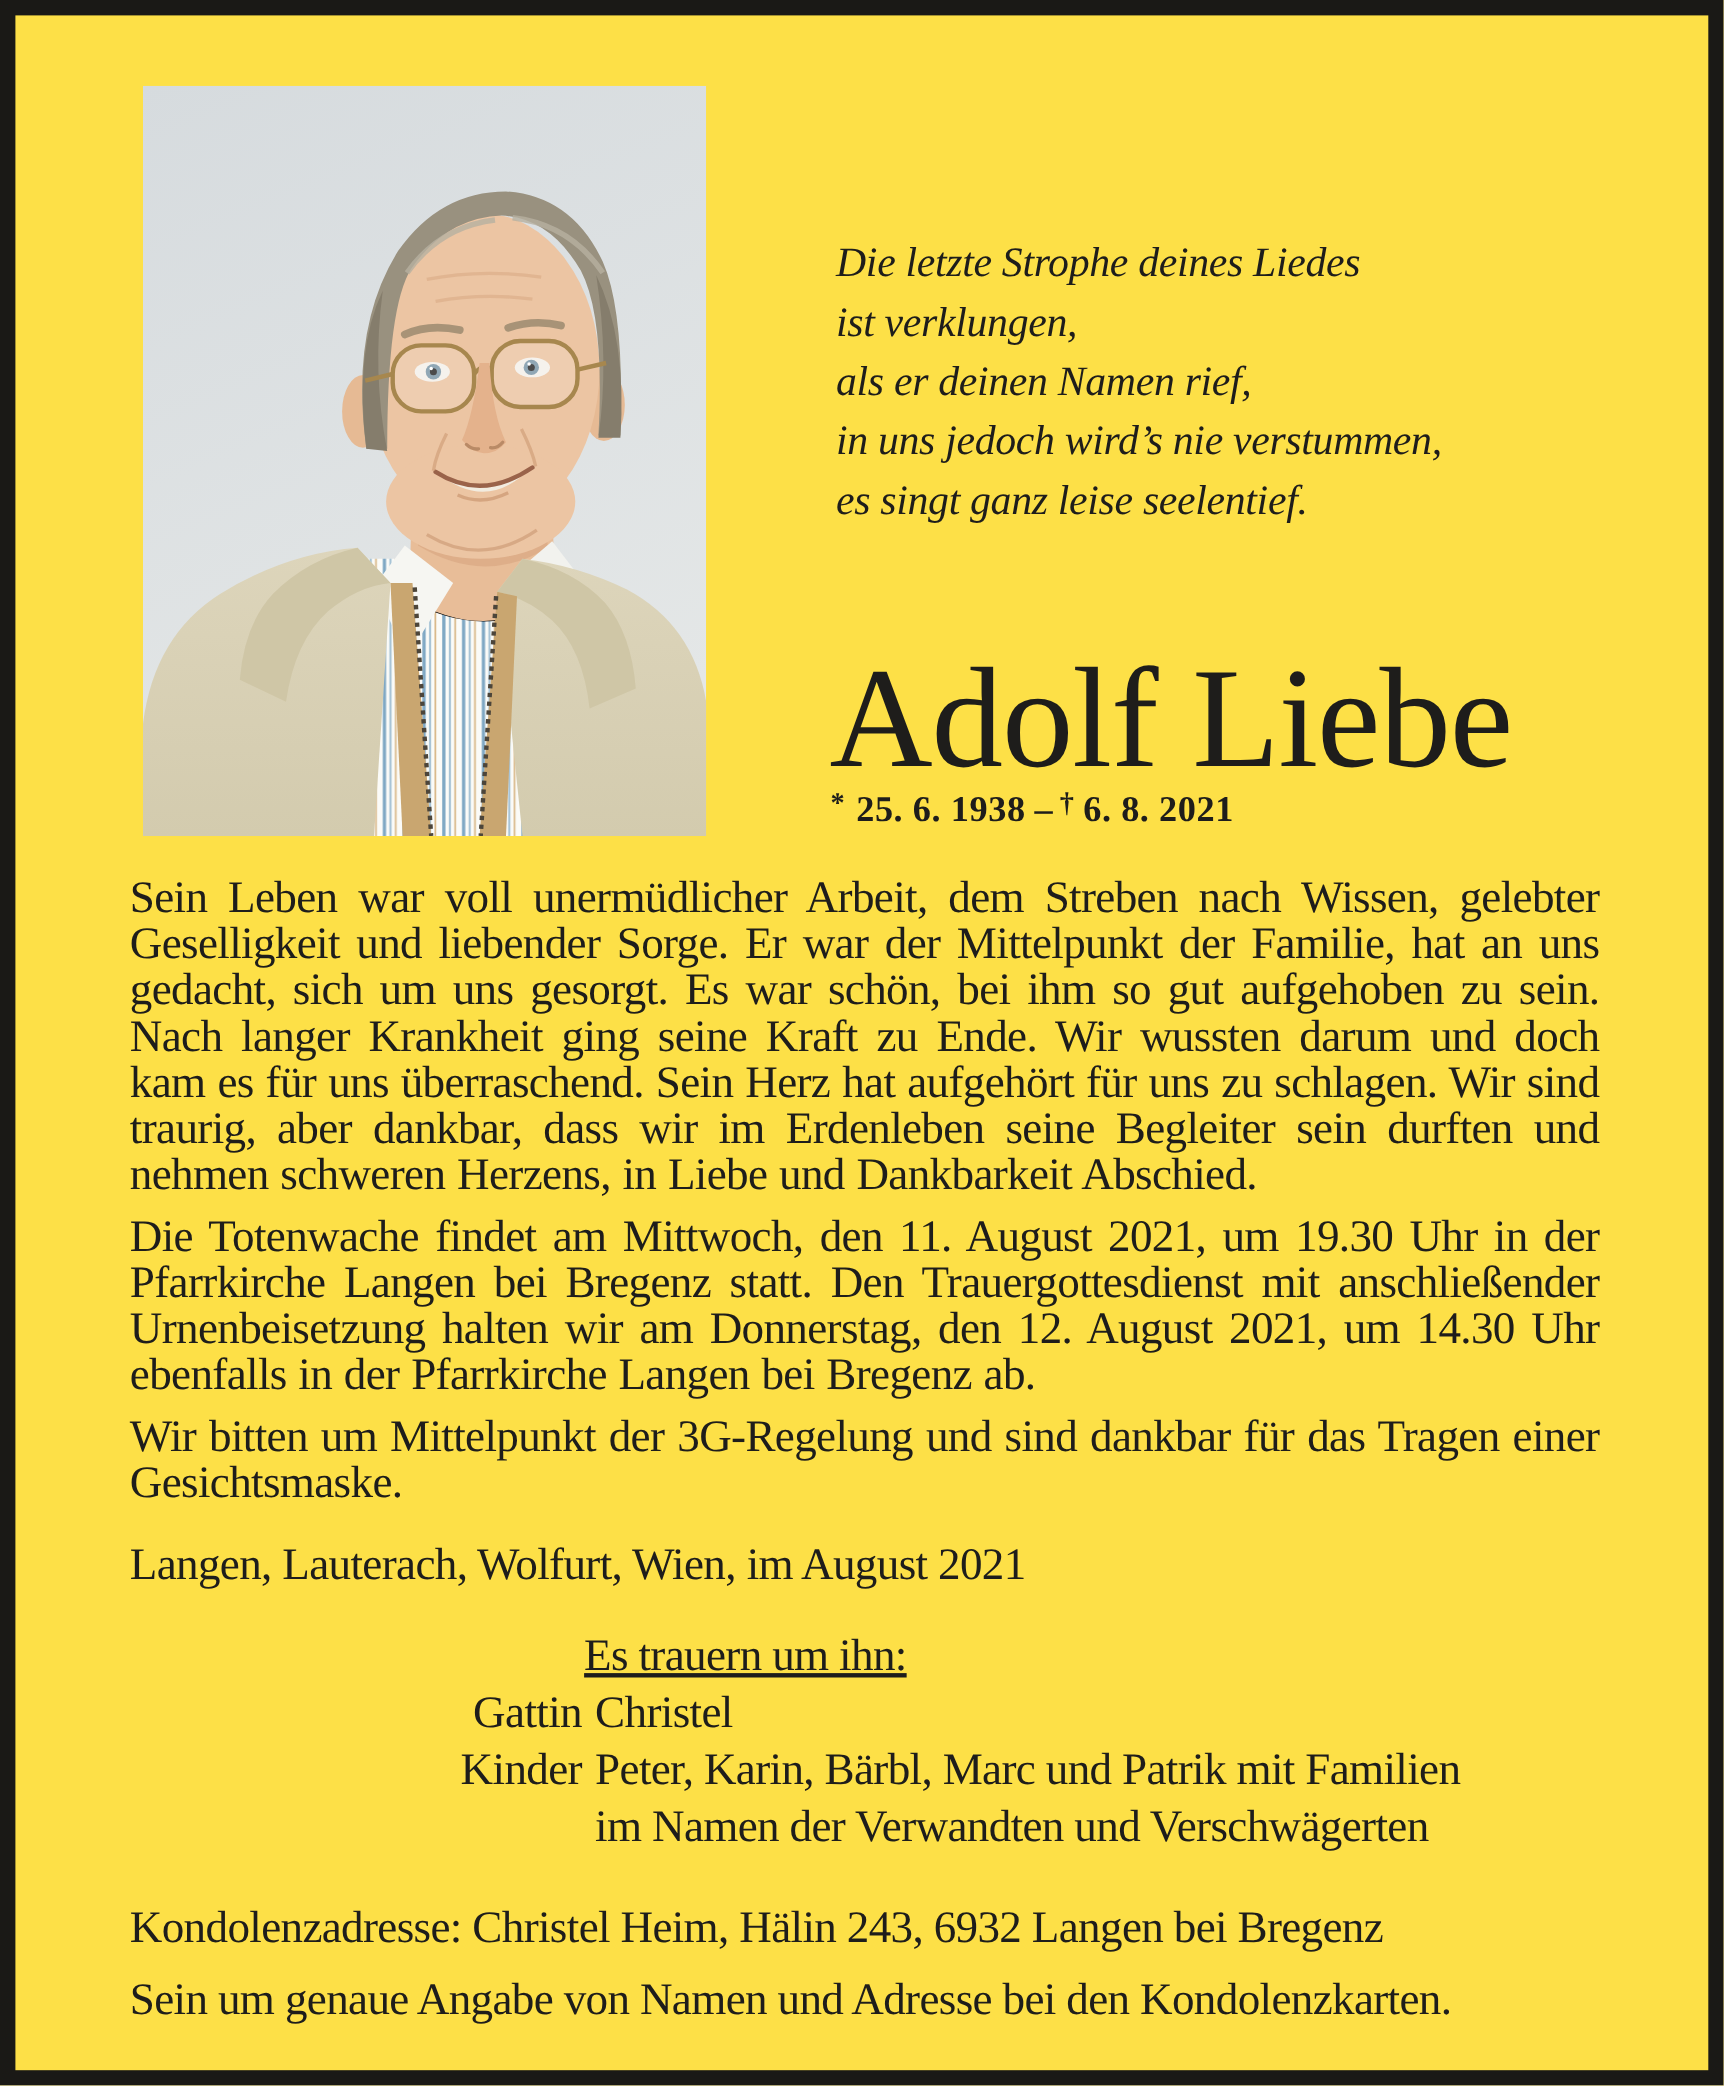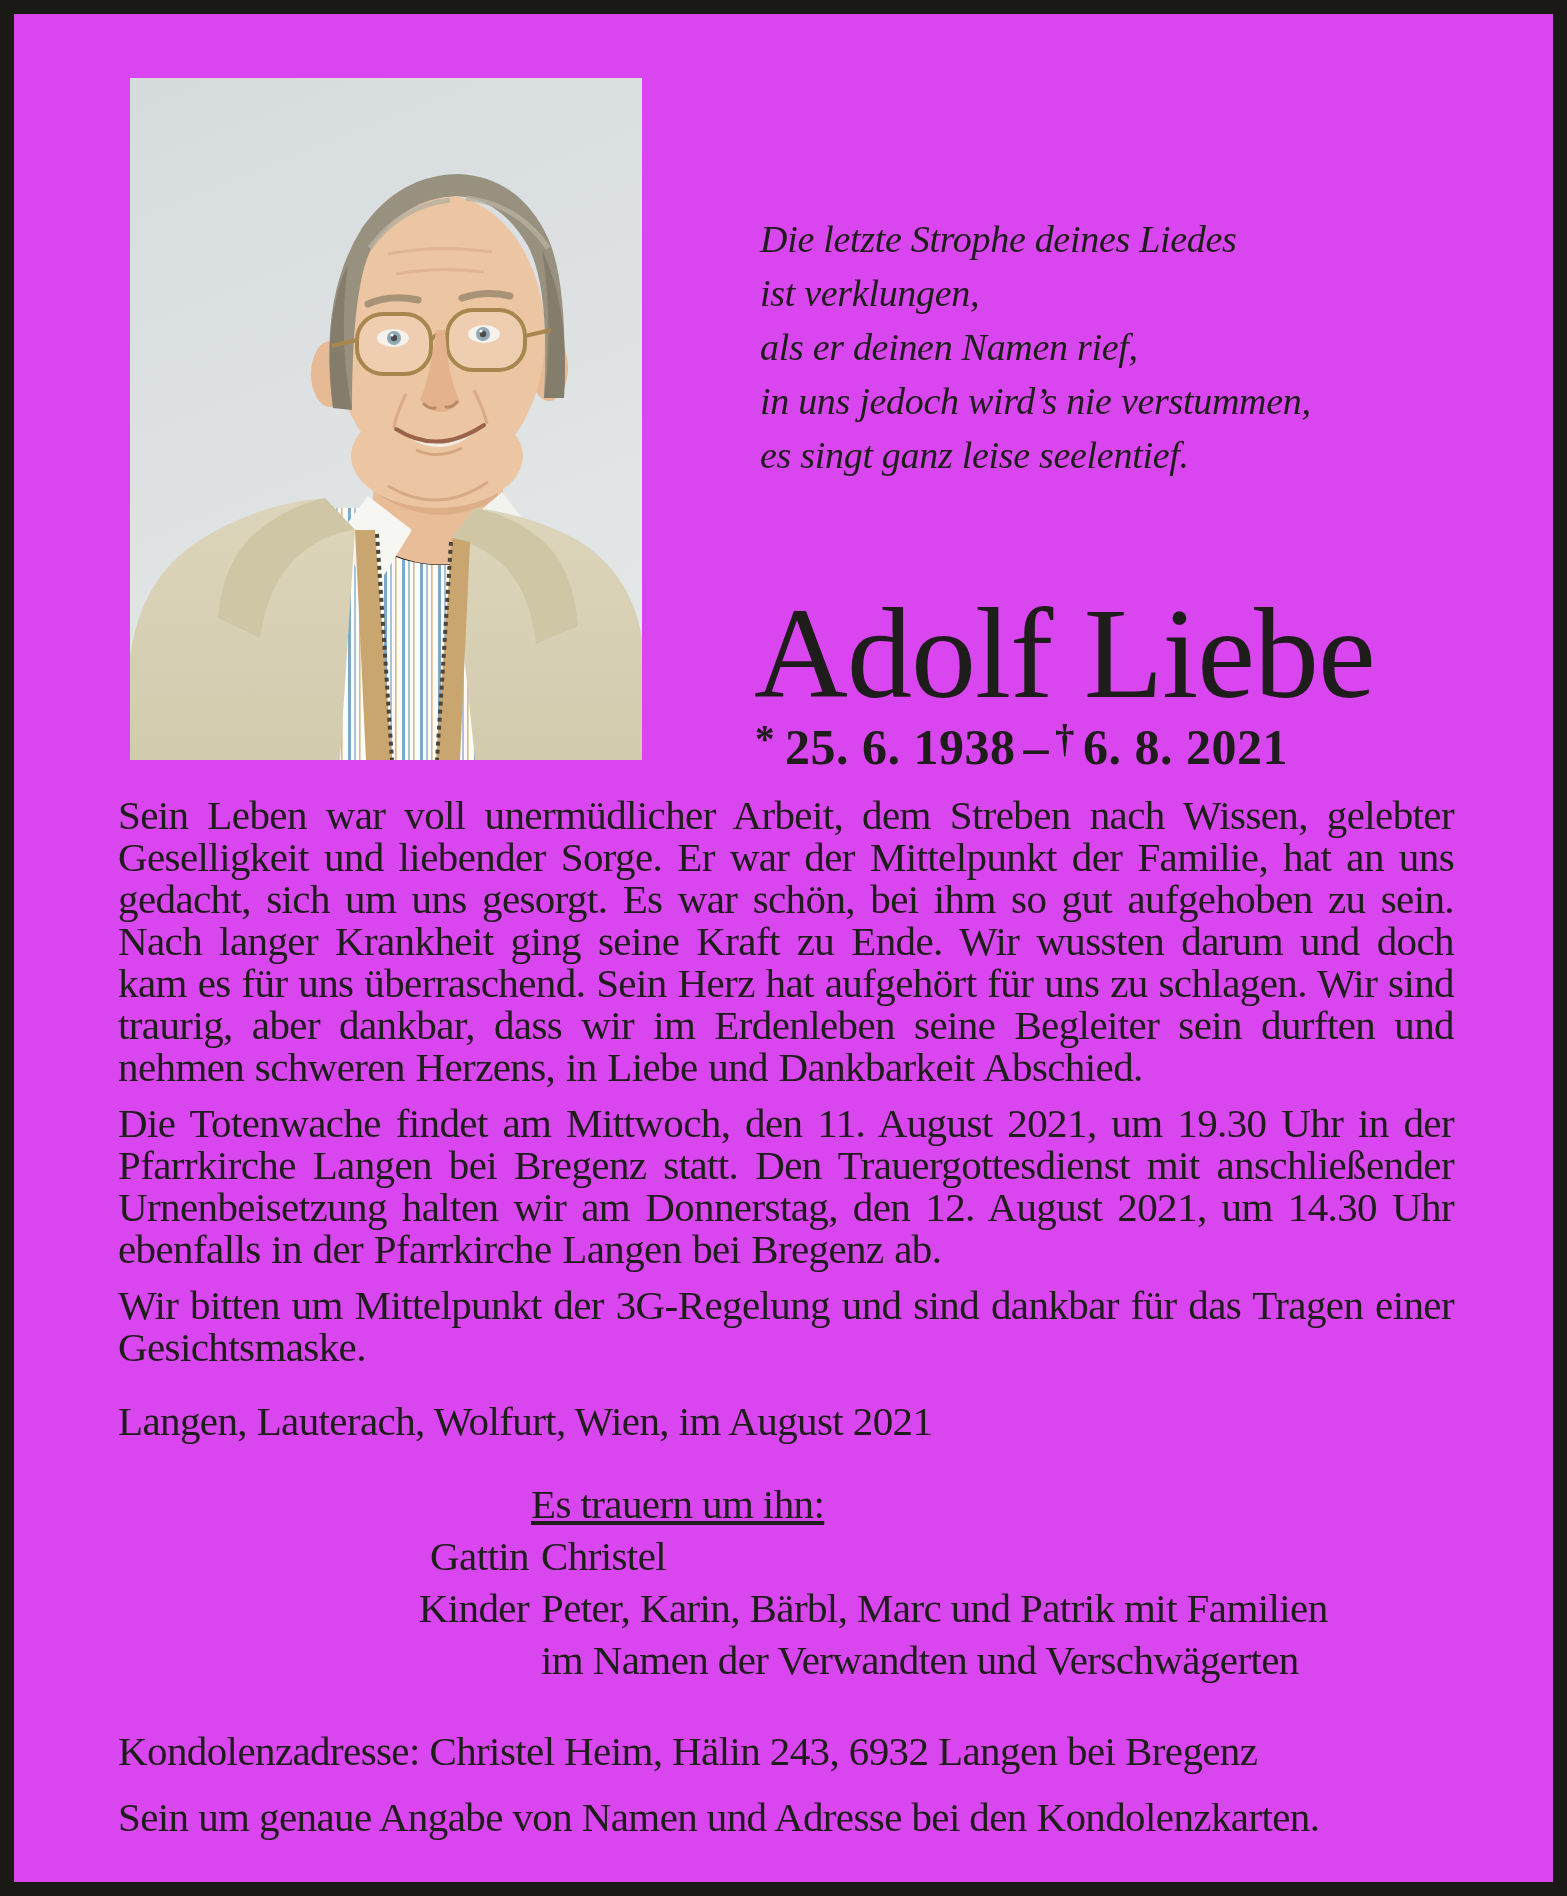--- a/index.html
+++ b/index.html
@@ -1,21 +1,21 @@
 <!DOCTYPE html>
 <html><head>
 <meta charset="utf-8">
 <style>
   html, body { margin: 0; padding: 0; background: #e8e8e8; }
   .page {
     position: relative;
     width: 1567px;
     height: 1896px;
     box-sizing: border-box;
-    background: #d946ef;
+    background: #fde047;
     border: 14px solid #1a1916;
     font-family: "Liberation Serif", "DejaVu Serif", serif;
     color: #1e1d1b;
     overflow: hidden;
   }
 
   
   .photo {
     position: absolute;
     left: 116px; top: 64px;
@@ -39,21 +39,21 @@
     margin: 0;
     font-size: 130px;
     font-weight: 400;
     line-height: 1;
     letter-spacing: -1px;
     white-space: nowrap;
   }
   .dates {
     position: absolute;
     left: 741px; top: 704px;
-    font-size: 50px;
+    font-size: 33px;
     font-weight: 700;
     letter-spacing: 0.5px;
     white-space: nowrap;
   }
   .dates .sym { display: inline-block; font-size: 0.78em; position: relative; top: -0.30em; }
   .dates .star { margin-right: 10px; }
   .dates .dash { margin: 0 6px 0 8px; }
   .dates .dagger { margin-right: 8px; }
 
   

